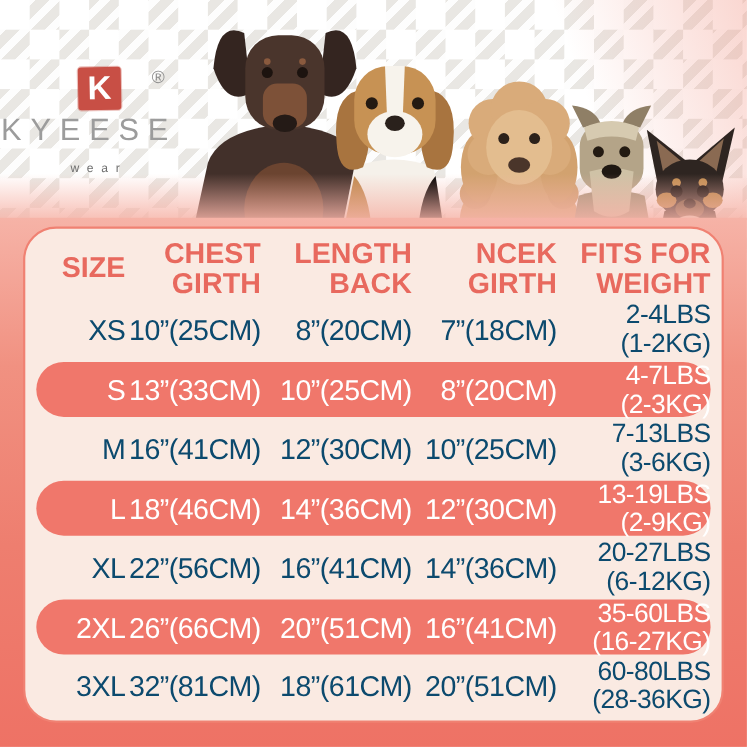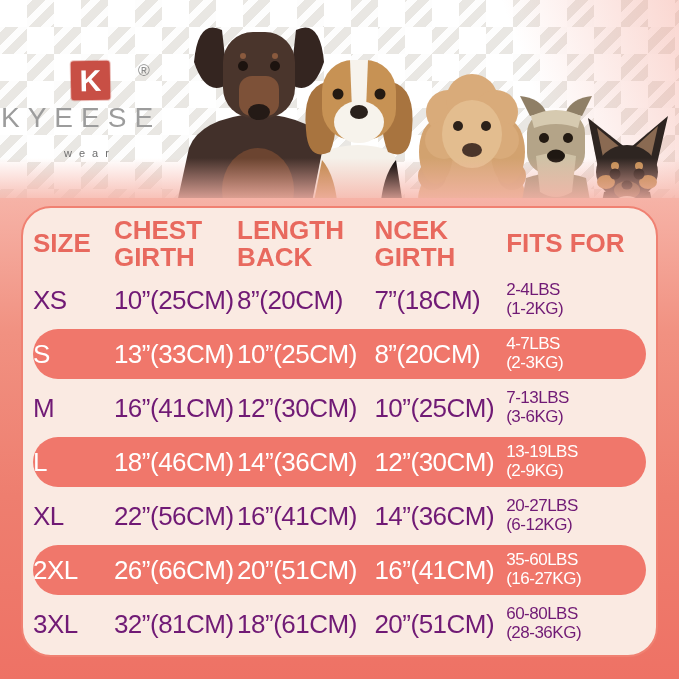--- a/index.html
+++ b/index.html
@@ -57,35 +57,35 @@
     background:#faeae2;
     border:2px solid #f08172;
     border-radius:30px;
     padding:7px 10px 0 10px;
   }
   .t-row{
     display:grid;
     grid-template-columns:13.2% 20.1% 22.4% 21.5% 22.8%;
     align-items:center;
     height:54px;
-    text-align:left;
+    text-align:right;
   }
   .t-row.head{height:58px;}
-  .t-cell{font-size:26px;color:#701a75;letter-spacing:-0.5px;}
+  .t-cell{font-size:26px;color:#0c4a6e;letter-spacing:-0.5px;}
   .head .t-cell{
     color:#e8695e;font-weight:bold;font-size:26px;line-height:1.04;letter-spacing:0;
   }
   .t-row.hl{
     background:#f0776b;
     border-radius:27px;
     height:50px;
     margin:2px 0;
   }
   .t-row.hl .t-cell{color:#ffffff;}
-  .w-cell{font-size:17px;line-height:1.1;letter-spacing:-0.5px;}
+  .w-cell{font-size:24px;line-height:1.1;letter-spacing:-0.5px;}
   .w-cell span{display:block;}
 </style>
 </head>
 <body>
 
 <div class="canvas">
 
   <div class="hero">
     <div class="hero-pink-tint"></div>
   </div>
@@ -192,20 +192,21 @@
       <div class="t-cell">
         <span style="display:block">LENGTH</span>
         <span style="display:block">BACK</span>
       </div>
       <div class="t-cell">
         <span style="display:block">NCEK</span>
         <span style="display:block">GIRTH</span>
       </div>
       <div class="t-cell">
         <span style="display:block">FITS FOR</span>
+        <span style="display:block">WEIGHT</span>
       </div>
     </div>
 
     <div class="t-row">
       <div class="t-cell">XS</div>
       <div class="t-cell">10”(25CM)</div>
       <div class="t-cell">8”(20CM)</div>
       <div class="t-cell">7”(18CM)</div>
       <div class="t-cell w-cell">
         <span>2-4LBS</span>

